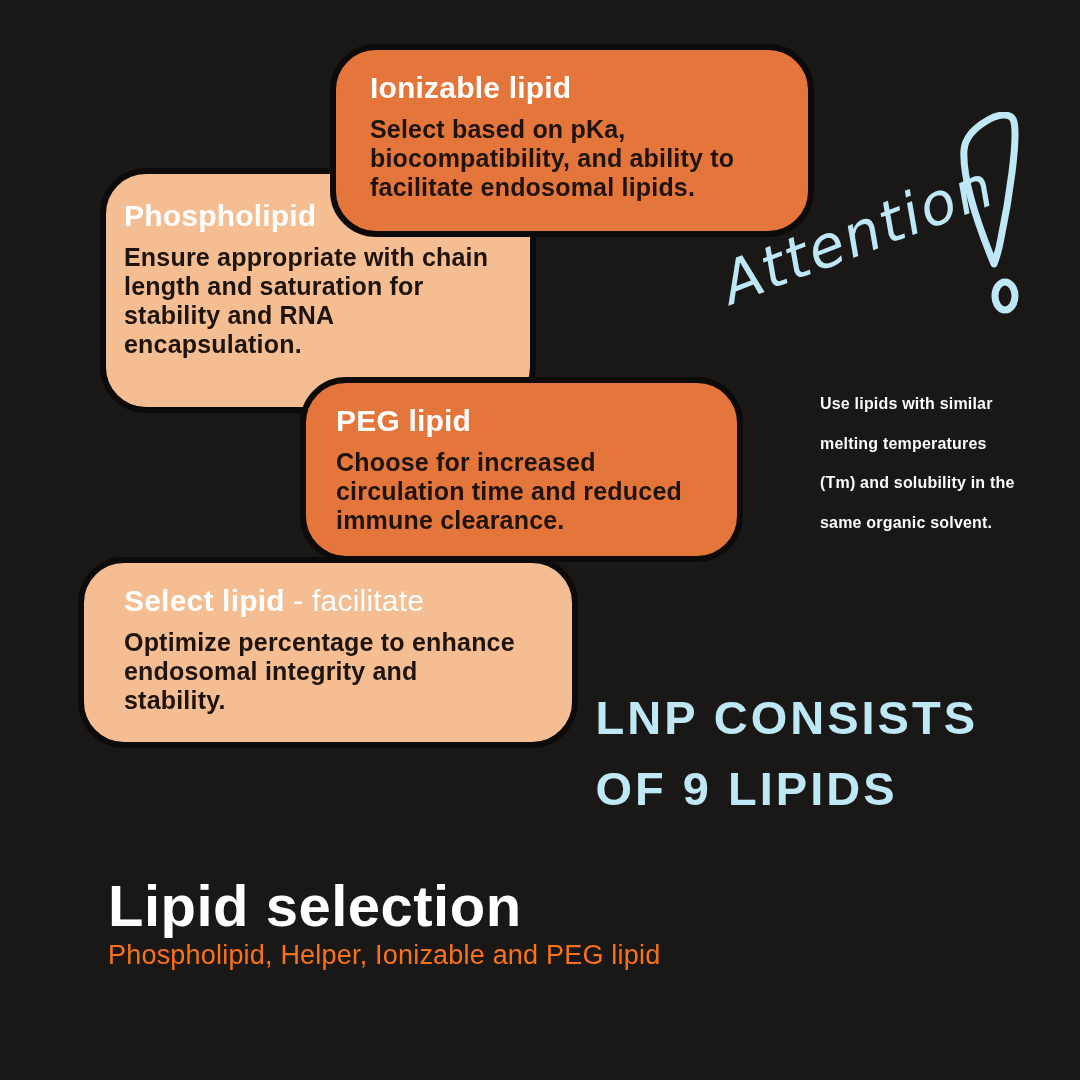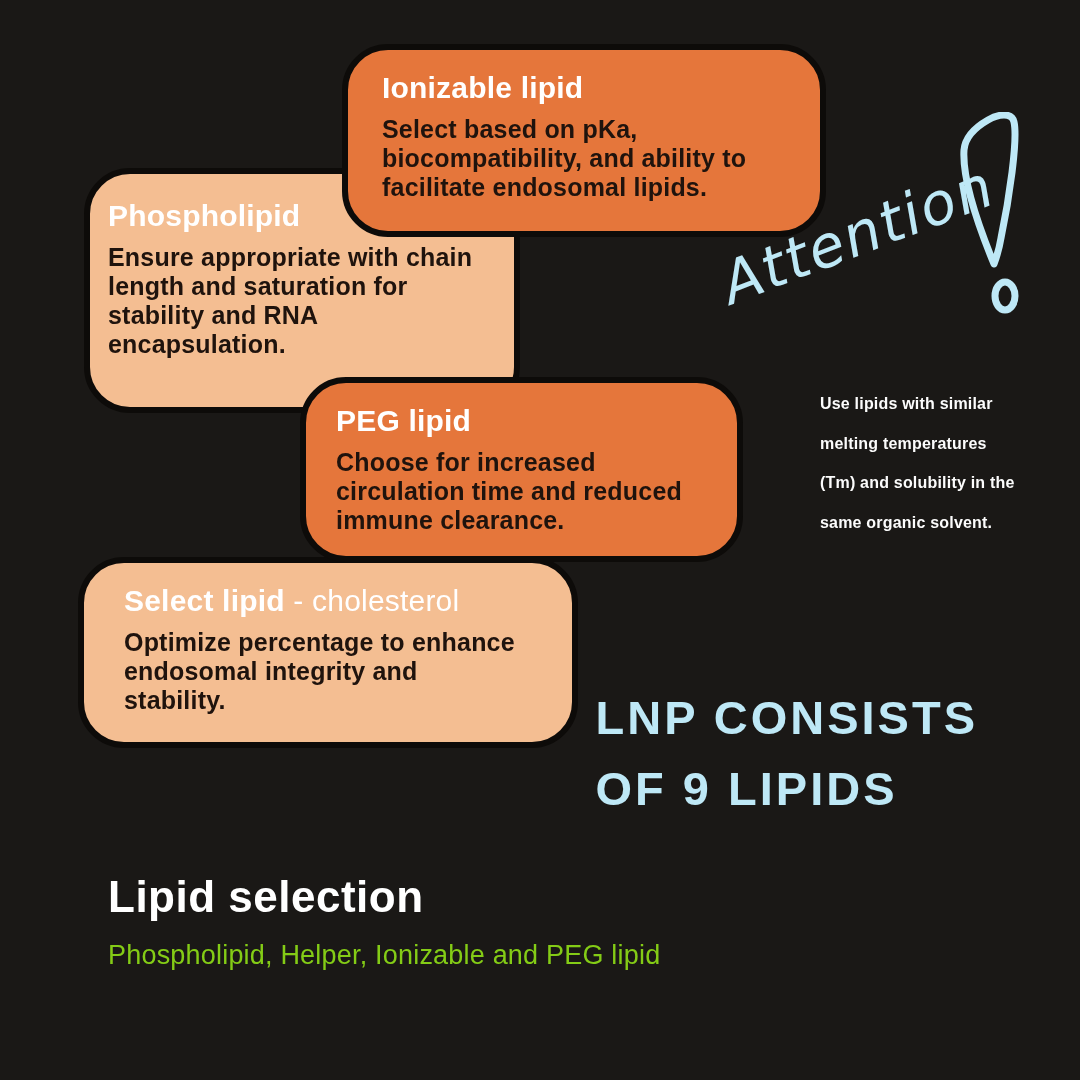--- a/index.html
+++ b/index.html
@@ -37,22 +37,22 @@
     letter-spacing:.2px;
   }
   .card-title .suffix{font-weight:400;}
   .card-body{
     color:var(--ink);
     font-weight:bold;
     font-size:25px;
     line-height:29px;
     letter-spacing:.2px;
   }
-  #card-ionizable{left:342px;top:44px;width:484px;height:193px;padding:20px 8px 0 34px;z-index:2;}
-  #card-phospholipid{left:84px;top:168px;width:436px;height:245px;padding:24px 14px 0 18px;z-index:1;}
+  #card-ionizable{left:330px;top:44px;width:484px;height:193px;padding:20px 8px 0 34px;z-index:2;}
+  #card-phospholipid{left:100px;top:168px;width:436px;height:245px;padding:24px 14px 0 18px;z-index:1;}
   #card-peg{left:300px;top:377px;width:443px;height:185px;padding:20px 26px 0 30px;z-index:3;}
   #card-helper{left:78px;top:557px;width:500px;height:191px;padding:20px 55px 0 40px;z-index:1;}
   
   #attention-word{
     position:absolute;
     left:724px;top:252px;
     color:var(--blue);
     font-family:"DejaVu Sans", sans-serif;
     font-style:italic;
     font-size:58px;
@@ -89,44 +89,44 @@
     line-height:71px;
     letter-spacing:3px;
     white-space:nowrap;
   }
   
   #footer-title{
     position:absolute;
     left:108px;top:872px;
     color:var(--white);
     font-weight:bold;
-    font-size:44px;
+    font-size:58px;
     letter-spacing:.5px;
   }
   #footer-subtitle{
     position:absolute;
     left:108px;top:940px;
-    color:#84cc16;
+    color:#f97316;
     font-weight:400;
     font-size:27px;
     letter-spacing:.2px;
   }
 </style>
 </head>
 <body>
 
 <div id="canvas">
 
   <div class="card peach" id="card-phospholipid">
     <div class="card-title">Phospholipid</div>
     <div class="card-body">Ensure appropriate with chain length and saturation for stability and RNA encapsulation.</div>
   </div>
 
   <div class="card peach" id="card-helper">
-    <div class="card-title"><span>Select lipid</span><span class="suffix"> - cholesterol</span></div>
+    <div class="card-title"><span>Select lipid</span><span class="suffix"> - facilitate</span></div>
     <div class="card-body">Optimize percentage to enhance endosomal integrity and stability.</div>
   </div>
 
   <div class="card orange" id="card-ionizable">
     <div class="card-title">Ionizable lipid</div>
     <div class="card-body">Select based on pKa, biocompatibility, and ability to facilitate endosomal lipids.</div>
   </div>
 
   <div class="card orange" id="card-peg">
     <div class="card-title">PEG lipid</div>

